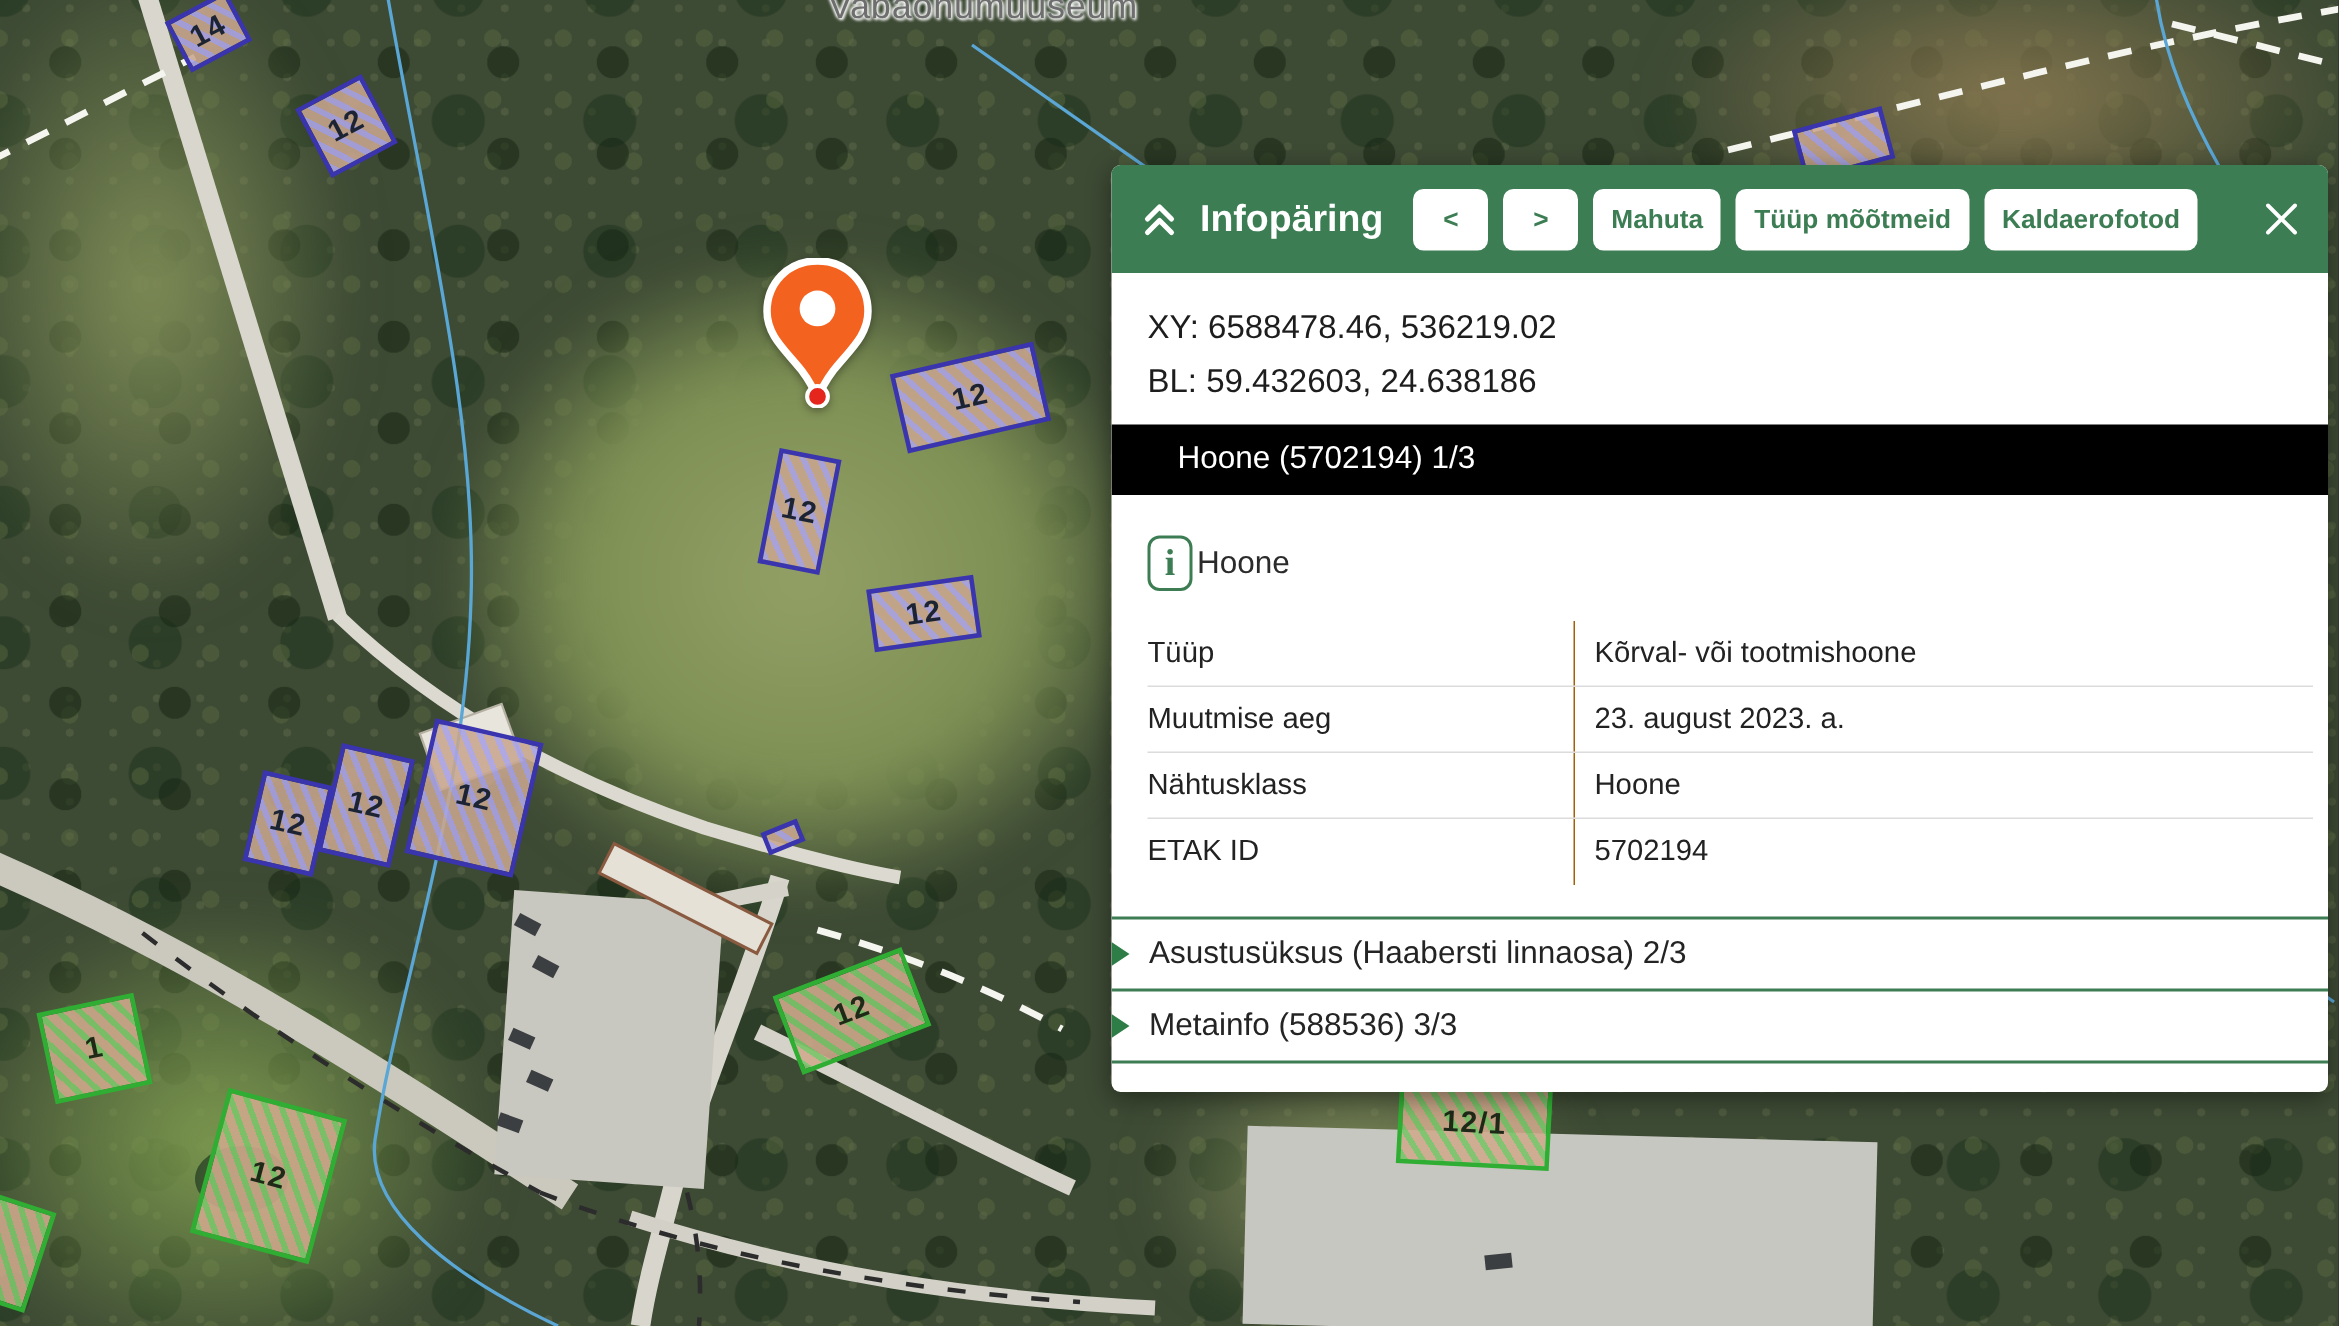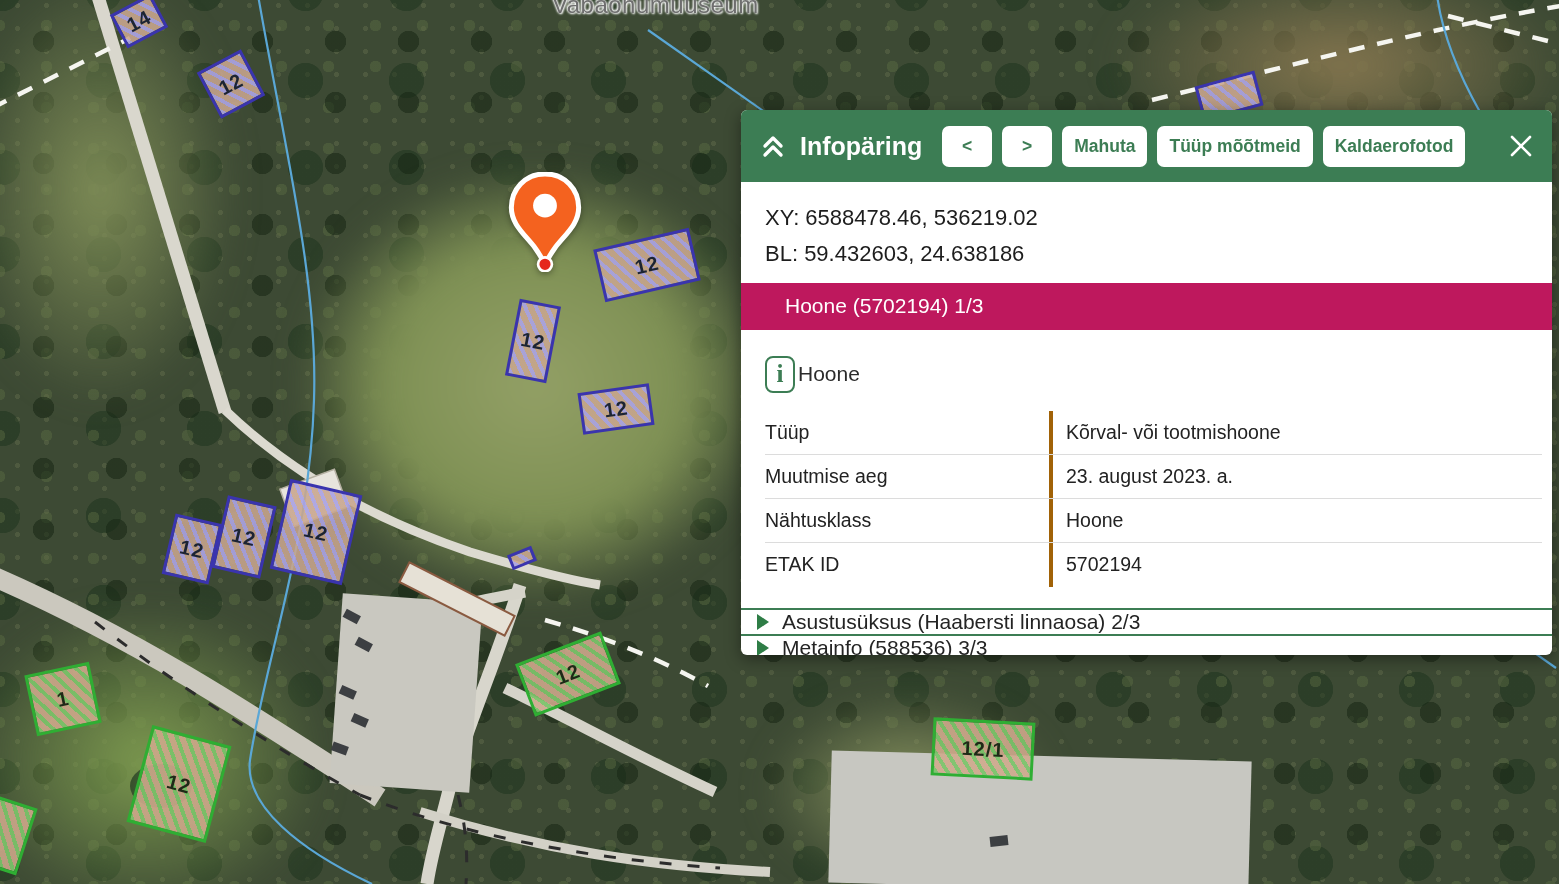--- a/index.html
+++ b/index.html
@@ -25,50 +25,50 @@
   .b-green .bld-label { color:#1e2a17; }
 
   .place-label { position:absolute; left:552px; top:-9px; z-index:6; font-size:24px; font-weight:500;
                  color:#6e6e6e; letter-spacing:.5px;
                  text-shadow:0 0 3px #fff, 1px 1px 2px #fff, -1px -1px 2px #fff; }
 
   .pin { position:absolute; left:506px; top:172px; width:78px; height:100px; z-index:7;
          filter:drop-shadow(0 2px 3px rgba(0,0,0,.35)); }
 
   
-  .panel { position:absolute; left:741px; top:110px; width:811px; height:545px; z-index:20;
+  .panel { position:absolute; left:741px; top:110px; width:811px; height:618px; z-index:20;
            background:#fff; border-radius:6px; box-shadow:0 4px 16px rgba(0,0,0,.4);
            display:flex; flex-direction:column; overflow:hidden; }
   .panel-header { height:72px; flex:0 0 72px; background:#3C7D54; display:flex; align-items:center;
                   padding:0 16px 0 19px; gap:10px; }
   .collapse-btn { display:flex; align-items:center; cursor:pointer; }
   .panel-title { color:#fff; font-size:25px; font-weight:700; margin:0 10px 0 4px; }
   .hbtn { height:41px; background:#fff; color:#3C7D54; border:none; border-radius:7px;
           font-family:"Liberation Sans",sans-serif; font-size:17.5px; font-weight:700;
           padding:0 12px; cursor:pointer; white-space:nowrap; }
   .hbtn.sq { width:50px; padding:0; }
   .close-btn { margin-left:auto; background:none; border:none; cursor:pointer; display:flex; align-items:center; }
 
   .coords { padding:18px 24px 10px; font-size:22px; color:#1d1d1d; line-height:1.65; }
-  .section-bar { height:47px; flex:0 0 47px; background:#be185d; color:#fff; display:flex;
+  .section-bar { height:47px; flex:0 0 47px; background:#000000; color:#fff; display:flex;
                  align-items:center; padding-left:44px; font-size:21px; font-weight:500; cursor:pointer; }
   .info-row { margin:26px 0 0 24px; height:40px; display:flex; align-items:center; }
   .info-icon { width:30px; height:37px; border:2px solid #3C7D54; border-radius:8px; color:#3C7D54;
                display:flex; align-items:center; justify-content:center;
                font-family:"Liberation Serif", serif; font-size:25px; font-weight:600; }
   .info-name { font-size:21px; color:#2b2b2b; margin-left:3px; }
 
   .ftable { margin:18px 10px 0 24px; }
   .frow { display:grid; grid-template-columns:284px 1fr; min-height:44px; align-items:center;
           border-bottom:1px solid #dcdcdc; font-size:19.5px; color:#222; }
   .frow:last-child { border-bottom:none; }
-  .fval { border-left:4px solid #a16207; padding-left:13px; align-self:stretch; display:flex; align-items:center; }
+  .fval { border-left:1px solid #a16207; padding-left:13px; align-self:stretch; display:flex; align-items:center; }
 
   .green-rule { border-top:2px solid #3C7D54; margin-top:21px; }
-  .collapse-row { height:48px; display:flex; align-items:center; padding-left:16px; gap:13px;
+  .collapse-row { height:48px; display:flex; align-items:center; padding-left:0; gap:13px;
                   border-bottom:2px solid #3C7D54; font-size:21px; color:#242424; cursor:pointer; }
   .tri { width:0; height:0; border-left:12px solid #2E7D46; border-top:8px solid transparent;
          border-bottom:8px solid transparent; }
 </style>
 </head>
 <body>
 
 <div class="stage">
 
   <div class="patch" style="left:300px;top:170px;width:470px;height:430px;background:radial-gradient(ellipse at center, #93a066 0%, #7e9054 45%, rgba(126,144,84,0) 72%);"></div>

